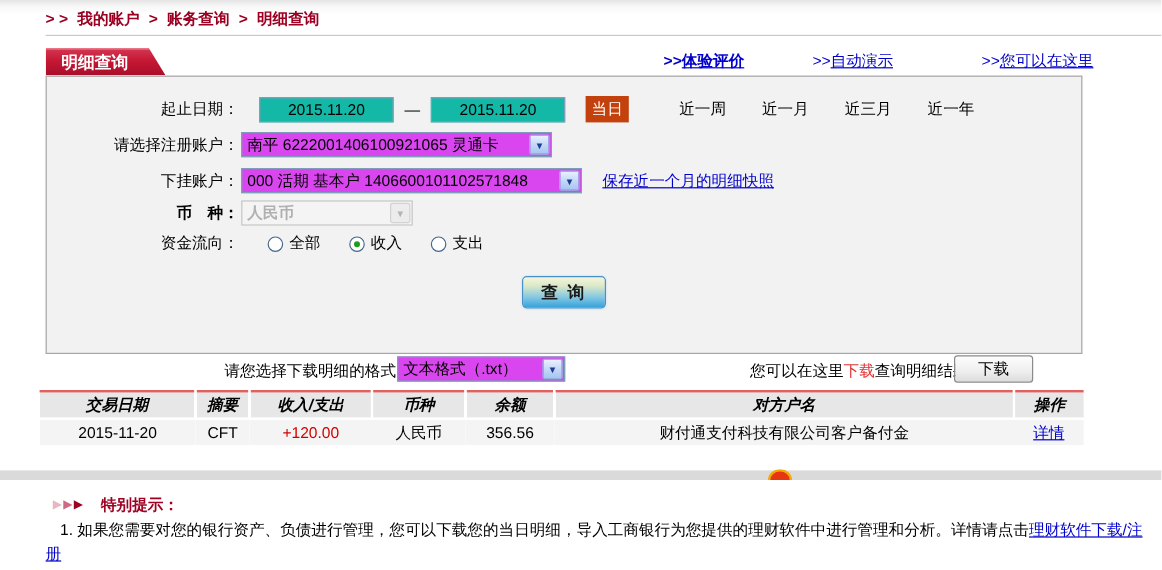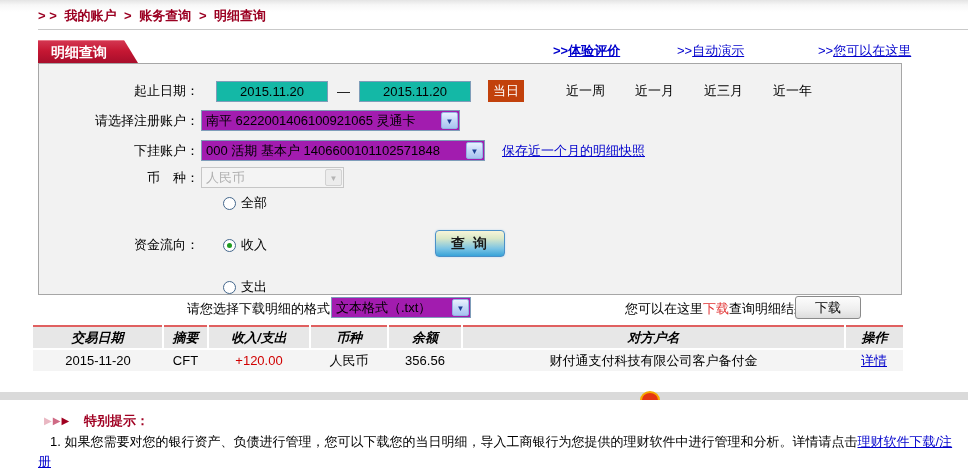--- a/index.html
+++ b/index.html
@@ -54,42 +54,42 @@
 
   
   .panel {
     position: absolute; left: 38px; top: 63px;
     width: 864px; height: 232px;
     background: #f2f2f2;
     border: 1px solid #a6a6a6;
   }
   .frow { position: absolute; left: 0; right: 0; display: flex; align-items: center; }
   .r1 { top: 16px; } .r2 { top: 46px; } .r3 { top: 76px; }
-  .r4 { top: 103px; } .r5 { top: 130px; } .r6 { top: 166px; justify-content: center; }
+  .r4 { top: 103px; font-weight: bold; } .r5 { top: 130px; } .r6 { top: 166px; justify-content: center; }
   .lbl { width: 160px; text-align: right; flex: 0 0 160px; }
 
   .textbox {
     height: 21px; width: 112px;
     border: 1px solid #7f9db9; background: #14b8a6;
     text-align: center; font-size: 13px;
     font-family: "Liberation Sans", sans-serif;
     padding: 0;
   }
   .dash { margin: 0 9px; }
   .range { margin-left: 30px; cursor: pointer; white-space: nowrap; }
   .range.first { margin-left: 17px; }
   .range.active {
     background: #c2410c; color: #fff;
     padding: 2px 5px; margin-left: 17px;
   }
 
   
   .sel {
     height: 21px; margin-left: 2px;
-    border: 1px solid #7f9db9; background: #a21caf;
+    border: 1px solid #7f9db9; background: #d946ef;
     display: flex; align-items: center; cursor: pointer;
     position: relative; overflow: hidden;
   }
   .sel .val { padding-left: 4px; white-space: nowrap; font-size: 13px; }
   .sel .sel-arrow {
     position: absolute; right: 1px; top: 1px; bottom: 1px; width: 17px;
     background: linear-gradient(180deg, #e9f1fe 0%, #c4d8f8 50%, #a8c4f0 100%);
     border: 1px solid #93b2e2; border-radius: 2px;
     color: #1c3f94; font-size: 8px; line-height: 17px; text-align: center;
   }
@@ -99,21 +99,21 @@
     background: #ececec; border-color: #d2d2d2; color: #b4b4b4;
   }
   .w-account { width: 259px; }
   .w-subacct { width: 284px; }
   .w-currency { width: 143px; }
   .w-format  { width: 140px; margin-left: 0; }
 
   .snap-link { margin-left: 17px; color: #0000cc; text-decoration: underline; cursor: pointer; white-space: nowrap; }
 
   
-  .flow-group { display: flex; align-items: center; margin-left: 24px; gap: 24px; flex-direction: column; }
+  .flow-group { display: flex; align-items: center; margin-left: 24px; gap: 24px; }
   .flow-item { display: flex; align-items: center; gap: 5px; cursor: pointer; }
   .radio {
     width: 13px; height: 13px; border-radius: 50%;
     border: 1px solid #44678c; background: #fff;
     position: relative; flex: 0 0 13px;
   }
   .radio.checked::after {
     content: ""; position: absolute; left: 3px; top: 3px;
     width: 5px; height: 5px; border-radius: 50%; background: #1f9b20;
   }

